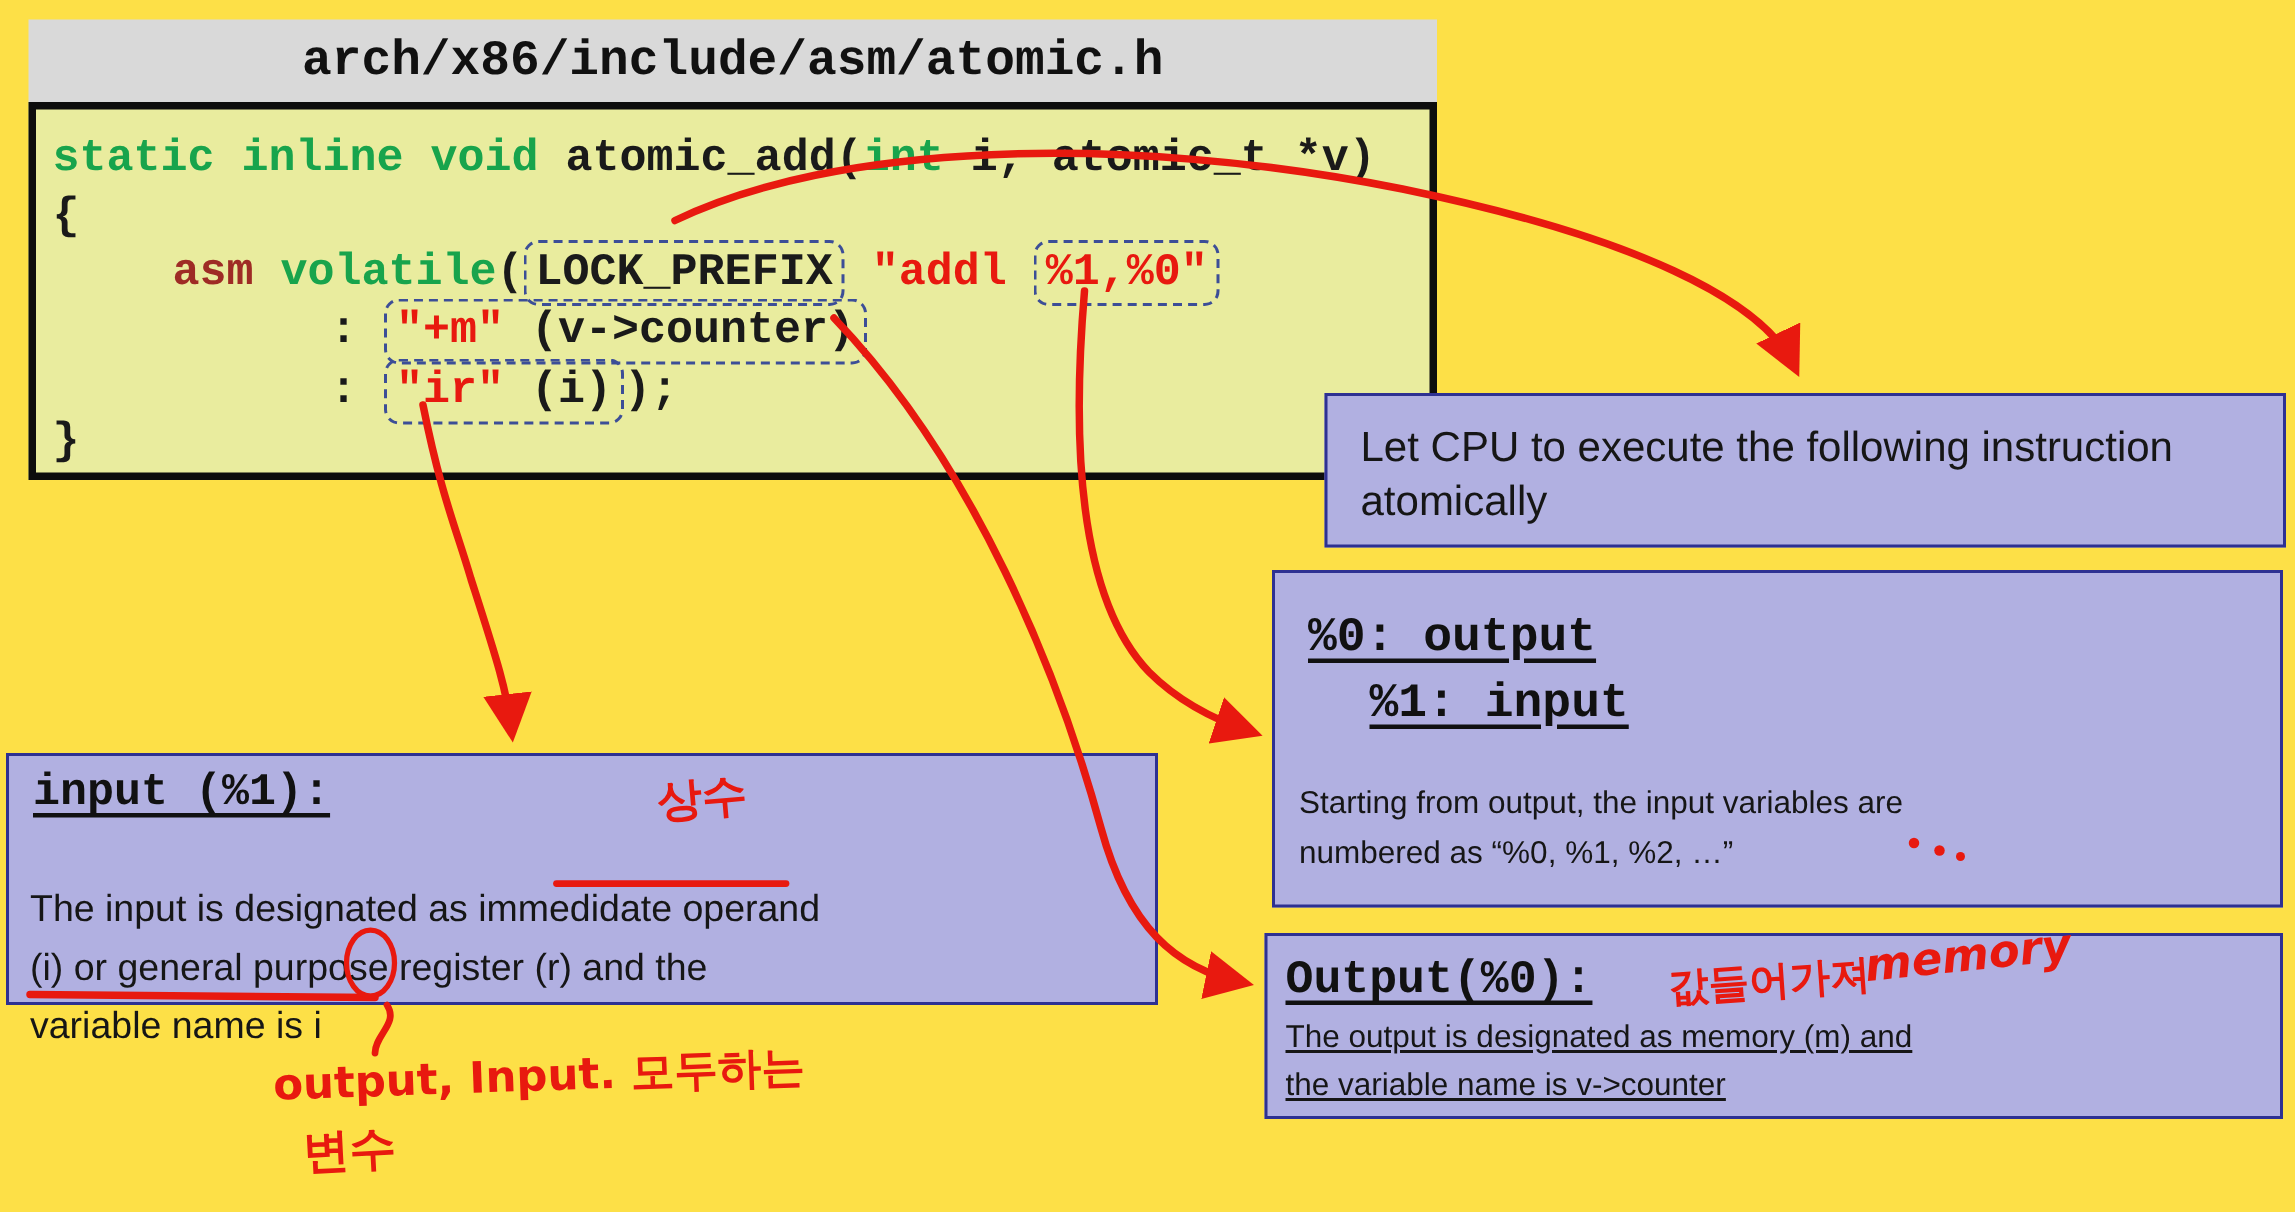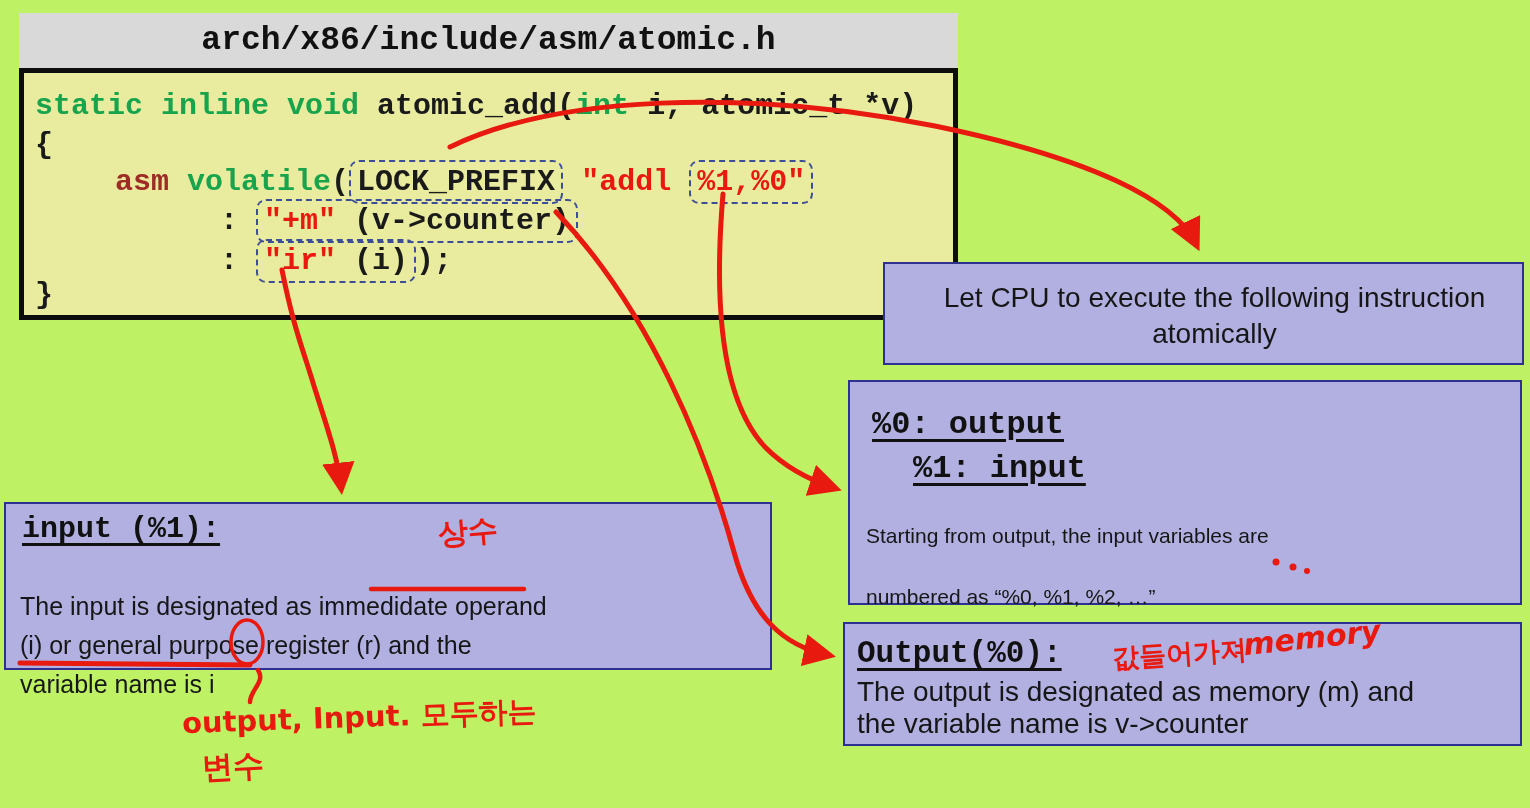--- a/index.html
+++ b/index.html
@@ -1,16 +1,16 @@
 <!DOCTYPE html>
 <html><head>
 <meta charset="utf-8">
 <style>
   html,body{margin:0;padding:0;background:#ffffff;}
-  #canvas{position:relative;width:1530px;height:808px;background:#bef264;overflow:hidden;
+  #canvas{position:relative;width:1530px;height:808px;background:#fde047;overflow:hidden;
           font-family:"Liberation Sans",sans-serif;}
 
   
   .title-bar{position:absolute;left:19px;top:13px;width:939px;height:55px;background:#d9d9d9;
              display:flex;align-items:center;justify-content:center;z-index:5;}
   .title-bar span{font-family:"Liberation Mono",monospace;font-weight:bold;font-size:33px;color:#111;}
 
   
   .code-box{position:absolute;left:19px;top:68px;width:939px;height:252px;background:#e9ec9e;
             border:5px solid #0d0d0d;box-sizing:border-box;z-index:5;}
@@ -20,30 +20,30 @@
   .kw-maroon{color:#9e2b25;}
   .tok-red{color:#e8190f;}
   .dash{border:2px dashed #3c4e97;border-radius:10px;padding:3px 6px;}
 
   
   .pbox{position:absolute;background:#b1b0e1;border:2px solid #2e3192;box-sizing:border-box;z-index:10;}
   .pbox .mono-h{font-family:"Liberation Mono",monospace;font-weight:bold;color:#111;
                 text-decoration:underline;text-underline-offset:6px;text-decoration-thickness:3px;}
   .pbox .body{color:#161616;}
 
-  .cpu-box{left:883px;top:262px;width:641px;height:103px;padding:16px 0 12px 22px;text-align:center;}
+  .cpu-box{left:883px;top:262px;width:641px;height:103px;padding:16px 0 12px 22px;}
   .cpu-box .body{font-size:28px;line-height:36px;}
 
   .num-box{left:848px;top:380px;width:674px;height:225px;}
   .num-box .mono-h{position:absolute;left:22px;font-size:32px;}
   .num-box .body{position:absolute;left:16px;font-size:21px;line-height:32px;}
 
   .out-box{left:843px;top:622px;width:679px;height:124px;}
   .out-box .mono-h{position:absolute;left:12px;top:12px;font-size:31px;}
-  .out-box .body{position:absolute;left:12px;top:52px;font-size:28px;line-height:32px;}
+  .out-box .body{position:absolute;left:12px;top:52px;font-size:21px;line-height:32px;text-decoration:underline;}
 
   .in-box{left:4px;top:502px;width:768px;height:168px;}
   .in-box .mono-h{position:absolute;left:16px;top:8px;font-size:30px;}
   .in-box .body{position:absolute;left:14px;top:46px;font-size:25px;line-height:39px;margin-top:37px;}
 
   
   .hand{position:absolute;color:#e8190f;font-family:"DejaVu Sans",sans-serif;font-weight:bold;
         z-index:60;white-space:nowrap;}
 
   
@@ -69,21 +69,21 @@
 
   <div class="pbox cpu-box">
     <div class="body">Let CPU to execute the following instruction</div>
     <div class="body">atomically</div>
   </div>
 
   <div class="pbox num-box">
     <div class="mono-h" style="top:24px;">%0: output</div>
     <div class="mono-h" style="top:68px;margin-left:41px;">%1: input</div>
     <div class="body" style="top:138px;">Starting from output, the input variables are</div>
-    <div class="body" style="top:171px;margin-top:28px;">numbered as “%0, %1, %2, …”</div>
+    <div class="body" style="top:171px;">numbered as “%0, %1, %2, …”</div>
   </div>
 
   <div class="pbox in-box">
     <div class="mono-h">input (%1):</div>
     <div class="body">
       <div>The input is designated as immedidate operand</div>
       <div>(i) or general purpose register (r) and the</div>
       <div>variable name is i</div>
     </div>
   </div>

